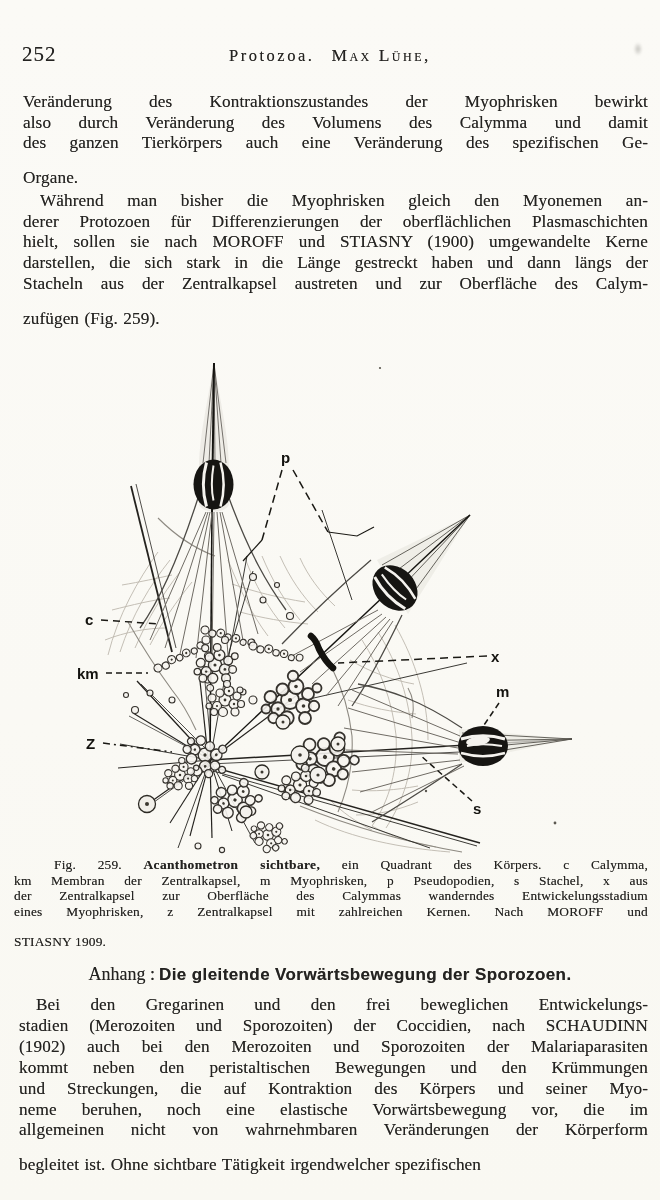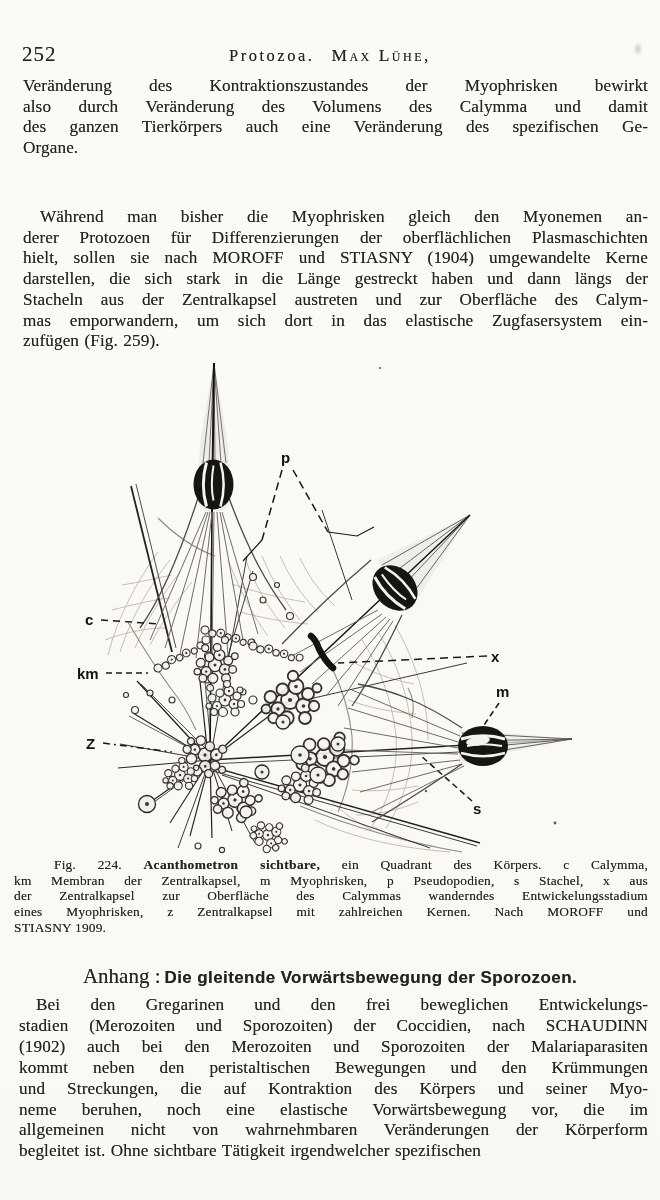--- a/index.html
+++ b/index.html
@@ -13,35 +13,35 @@
   .inktxt{ text-shadow:0 0 0.6px rgba(40,38,34,0.55); }
 
   
   .pagenum{ position:absolute; left:22px; top:42px; font-size:21px; letter-spacing:1px; }
   .running{ position:absolute; left:0; right:0; top:45px; text-align:center; font-size:16.5px; }
   .running .rt{ letter-spacing:2.5px;margin-top:36px; }
   .running .author{ margin-left:17px; font-variant:small-caps; letter-spacing:2.5px; font-size:17.5px; }
 
   
   .para{ position:absolute; font-size:17.2px; letter-spacing:0.1px; word-spacing:1px; }
-  .p1{ left:23px; width:625px; top:76px;  line-height:20.6px; }
-  .p2{ left:23px; width:625px; top:207px; line-height:20.7px; }
+  .p1{ left:23px; width:625px; top:92px;  line-height:20.6px; }
+  .p2{ left:23px; width:625px; top:191px; line-height:20.7px; }
   .p3{ left:19px; width:629px; top:995px; line-height:20.9px; }
   .tline{ text-align:justify; text-align-last:justify; white-space:nowrap; }
-  .tline.last{ text-align-last:left; }
+  .tline.last{ text-align-last:left;margin-top:14px; }
   .tline.indent{ text-indent:17px; }
 
   
   .caption{ position:absolute; left:14px; width:634px; top:857px; font-size:13.4px; line-height:15.7px; letter-spacing:0.2px; }
   .caption .cap1{ text-indent:40px; }
   .caption .bold{ font-weight:bold; letter-spacing:0.4px; }
 
   
   .anhang{ position:absolute; left:0; right:0; top:964px; text-align:center; }
-  .anhang .serif{ font-size:21px; }
+  .anhang .serif{ font-size:18px; }
   .anhang .bold-sans{ font-family:"Liberation Sans","DejaVu Sans",sans-serif; font-weight:bold; font-size:17px; letter-spacing:0.4px; margin-left:0; }
 
   
   svg.figure{ position:absolute; left:30px; top:358px; width:600px; height:498px; pointer-events:none; }
   .figlabel{ font-family:"Liberation Sans","DejaVu Sans",sans-serif; font-weight:bold; font-size:15px; fill:#14130f; }
 
   
   .smudge{ position:absolute; left:632px; top:40px; width:12px; height:18px; border-radius:50%;
            background:radial-gradient(closest-side,#8f8d88,transparent 75%); opacity:.5; filter:blur(1px); }
 </style>
@@ -57,24 +57,23 @@
 
   <div class="para p1 inktxt">
       <div class="tline">Veränderung des Kontraktionszustandes der Myophrisken bewirkt</div>
       <div class="tline">also durch Veränderung des Volumens des Calymma und damit</div>
       <div class="tline">des ganzen Tierkörpers auch eine Veränderung des spezifischen Ge-</div>
       <div class="tline last">Organe.</div>
     </div>
   <div class="para p2 inktxt">
       <div class="tline indent">Während man bisher die Myophrisken gleich den Myonemen an-</div>
       <div class="tline">derer Protozoen für Differenzierungen der oberflächlichen Plasmaschichten</div>
-      <div class="tline">hielt, sollen sie nach MOROFF und STIASNY (1904) umgewandelte Kerne</div>
+      <div class="tline">hielt, sollen sie nach MOROFF und STIASNY (1900) umgewandelte Kerne</div>
       <div class="tline">darstellen, die sich stark in die Länge gestreckt haben und dann längs der</div>
       <div class="tline">Stacheln aus der Zentralkapsel austreten und zur Oberfläche des Calym-</div>
-      <div class="tline">mas emporwandern, um sich dort in das elastische Zugfasersystem ein-</div>
       <div class="tline last">zufügen (Fig. 259).</div>
     </div>
 
   <svg class="figure" viewBox="30 358 600 498" xmlns="http://www.w3.org/2000/svg">
     <defs>
       <g id="barrel">
         <ellipse rx="20" ry="25" fill="#161512"></ellipse>
         <path d="M-7,-22 C-11,-8 -11,8 -7,22" stroke="#f5f3ee" stroke-width="3" fill="none"></path>
         <path d="M7,-22 C11,-8 11,8 7,22" stroke="#f5f3ee" stroke-width="2.5" fill="none"></path>
         <path d="M0,-19 C-2,-7 -2,7 0,16" stroke="#f3f1ec" stroke-width="2" fill="none"></path>
@@ -326,21 +325,21 @@
 
     <g fill="#5b5850">
       <circle cx="555" cy="823" r="1.4"></circle>
         <circle cx="426" cy="791" r="1.2"></circle>
         <circle cx="380" cy="368" r="1.1"></circle>
     </g>
   </svg>
 
   <div class="caption inktxt">
     <div class="tline cap1">
-      <span>Fig. 224.</span>
+      <span>Fig. 259.</span>
       <span class="bold">Acanthometron sichtbare,</span>
       <span>ein Quadrant des Körpers. c Calymma,</span>
     </div>
     <div>
         <div class="tline">km Membran der Zentralkapsel, m Myophrisken, p Pseudopodien, s Stachel, x aus</div>
         <div class="tline">der Zentralkapsel zur Oberfläche des Calymmas wanderndes Entwickelungsstadium</div>
         <div class="tline">eines Myophrisken, z Zentralkapsel mit zahlreichen Kernen. Nach MOROFF und</div>
         <div class="tline last">STIASNY 1909.</div>
       </div>
   </div>

